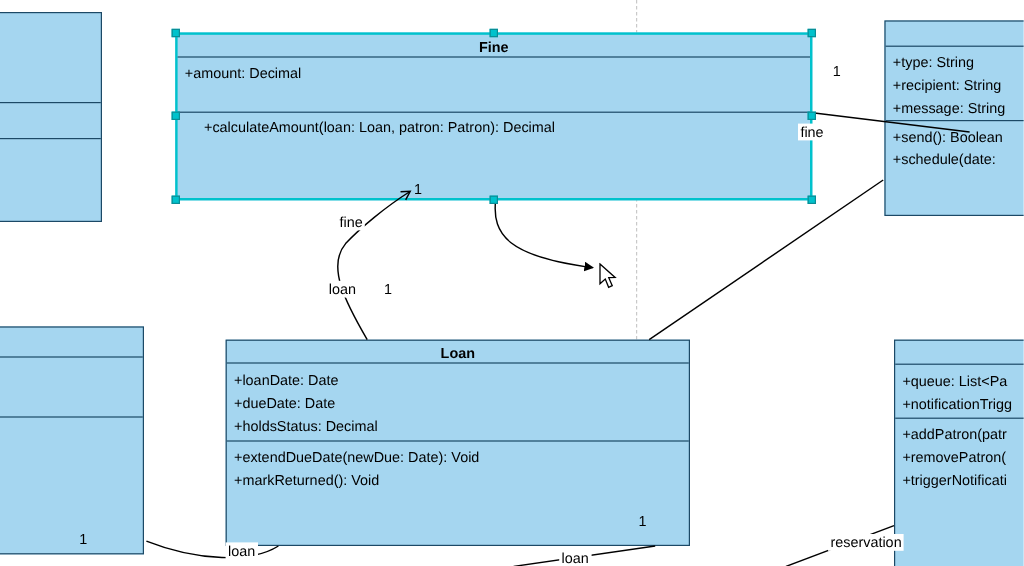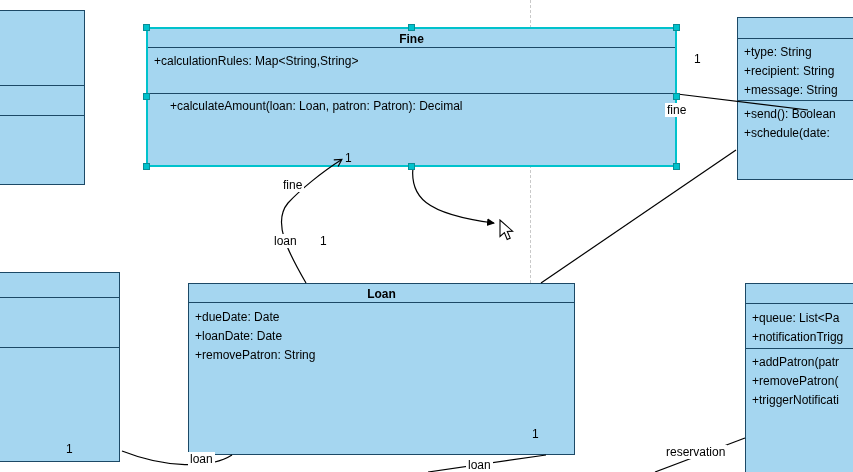--- a/index.html
+++ b/index.html
@@ -71,33 +71,37 @@
     <div class="sect" style="padding-top:4px;">
       <div class="row">+addPatron(patr</div>
       <div class="row">+removePatron(</div>
       <div class="row">+triggerNotificati</div>
     </div>
   </div>
 
   <div class="uml selected" style="left:146px;top:27px;width:531px;height:140px;">
     <div class="sect title" style="height:19px;">Fine</div>
     <div class="sect" style="height:46px;padding-top:4px;">
-      <div class="row">+calculationRules: Map&lt;String,String&gt;</div>
+      <div class="row">+amount: Decimal</div>
     </div>
     <div class="sect" style="padding-top:3px;padding-left:16px;">
       <div class="row">+calculateAmount(loan: Loan, patron: Patron): Decimal</div>
     </div>
   </div>
 
   <div class="uml" style="left:188px;top:283px;width:387px;height:172px;">
     <div class="sect title" style="height:19px;">Loan</div>
     <div class="sect" style="height:65px;padding-top:5px;">
+      <div class="row">+loanDate: Date</div>
       <div class="row">+dueDate: Date</div>
-      <div class="row">+loanDate: Date</div>
-      <div class="row">+removePatron: String</div>
+      <div class="row">+holdsStatus: Decimal</div>
+    </div>
+    <div class="sect" style="padding-top:4px;">
+      <div class="row">+extendDueDate(newDue: Date): Void</div>
+      <div class="row">+markReturned(): Void</div>
     </div>
   </div>
 
   <svg class="edges" width="853" height="472" viewBox="0 0 853 472">
     <defs>
       <marker id="mOpen" markerWidth="12" markerHeight="12" refX="7" refY="5" orient="auto" markerUnits="userSpaceOnUse">
         <path d="M1,1 L8,5 L1,9" class="arrow-open"></path>
       </marker>
       <marker id="mSolid" markerWidth="10" markerHeight="10" refX="7" refY="4" orient="auto" markerUnits="userSpaceOnUse">
         <path d="M0,0 L8,4 L0,8 Z" class="arrow-solid"></path>
@@ -123,20 +127,20 @@
 
   <div class="elabel" style="left:694px;top:52px;">1</div>
   <div class="elabel bg" style="left:665px;top:103px;">fine</div>
   <div class="elabel" style="left:345px;top:151px;">1</div>
   <div class="elabel bg" style="left:281px;top:178px;">fine</div>
   <div class="elabel bg" style="left:272px;top:234px;">loan</div>
   <div class="elabel" style="left:320px;top:234px;">1</div>
   <div class="elabel" style="left:532px;top:427px;">1</div>
   <div class="elabel bg" style="left:188px;top:452px;">loan</div>
   <div class="elabel bg" style="left:466px;top:458px;">loan</div>
-  <div class="elabel bg" style="left:664px;top:445px;">reservation</div>
+  <div class="elabel bg" style="left:690px;top:445px;">reservation</div>
   <div class="elabel" style="left:66px;top:442px;">1</div>
 
   <svg class="cursor" style="left:499px;top:219px;" width="16" height="23" viewBox="0 0 16 23">
     <path d="M1,1 L1,17.5 L5.4,13.6 L8.2,20.4 L11.2,19.1 L8.3,12.4 L13.6,12.2 Z" fill="#ffffff" stroke="#000000" stroke-width="1.1"></path>
   </svg>
 
 </div>
 
 </body></html>

